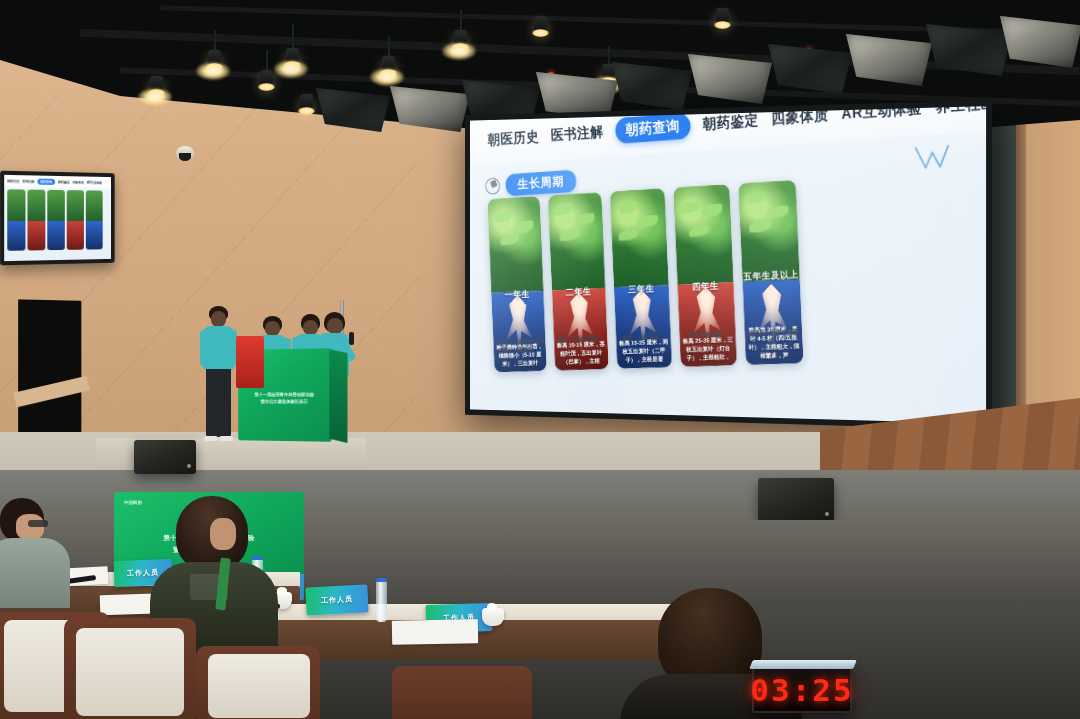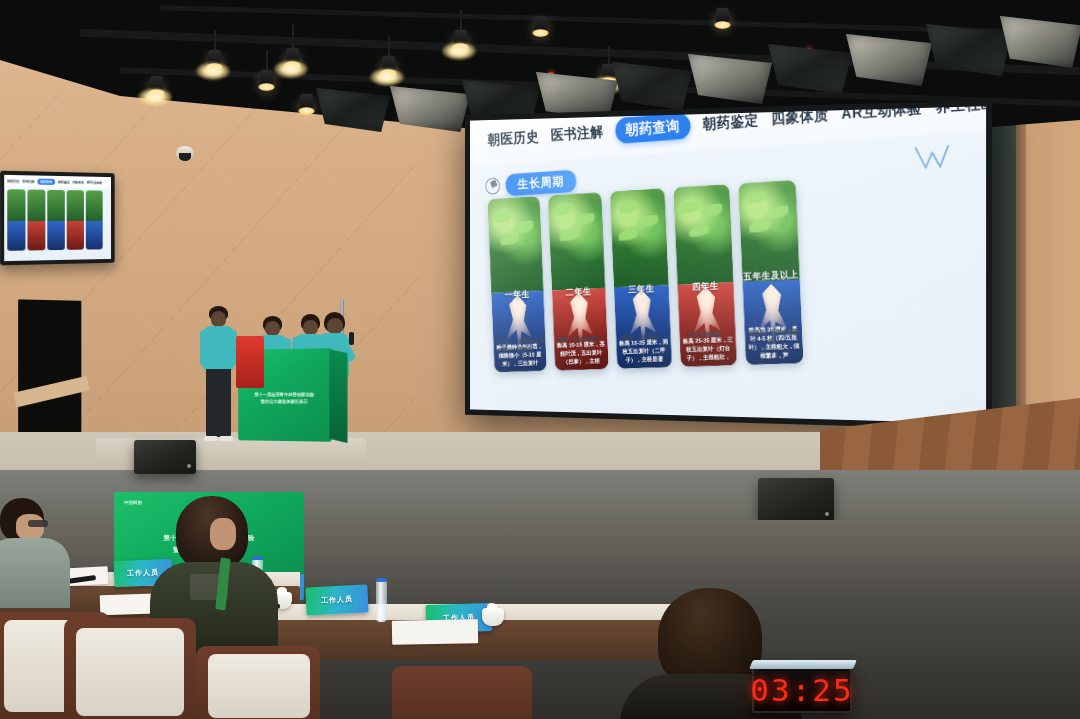--- a/index.html
+++ b/index.html
@@ -379,21 +379,21 @@
     display:flex; align-items:center; justify-content:center;
     box-shadow:0 4px 14px rgba(0,0,0,.6);
   }
   .timer-box::before{
     content:""; position:absolute; left:-3px; top:-8px; width:104px; height:9px;
     background: linear-gradient(180deg,#dfeef5,#9fb6c2); border-radius:2px;
     transform: skewX(-22deg);
   }
   .timer-digits {
     font-family:"DejaVu Sans Mono", monospace;
-    color:#ff2a12; font-size:31px; font-weight:400; letter-spacing:2px;
+    color:#ff2a12; font-size:31px; font-weight:700; letter-spacing:2px;
     text-shadow:0 0 9px rgba(255,50,20,.85), 0 0 22px rgba(255,40,10,.45);
   }
 
   .camera-dome {
     position:absolute; left:176px; top:146px; width:18px; height:14px;
     background: linear-gradient(180deg,#f1ece2,#bdb6a8);
     border-radius:50% 50% 40% 40%;
   }
   .camera-dome::after{
     content:""; position:absolute; left:3px; top:7px; width:12px; height:8px;

